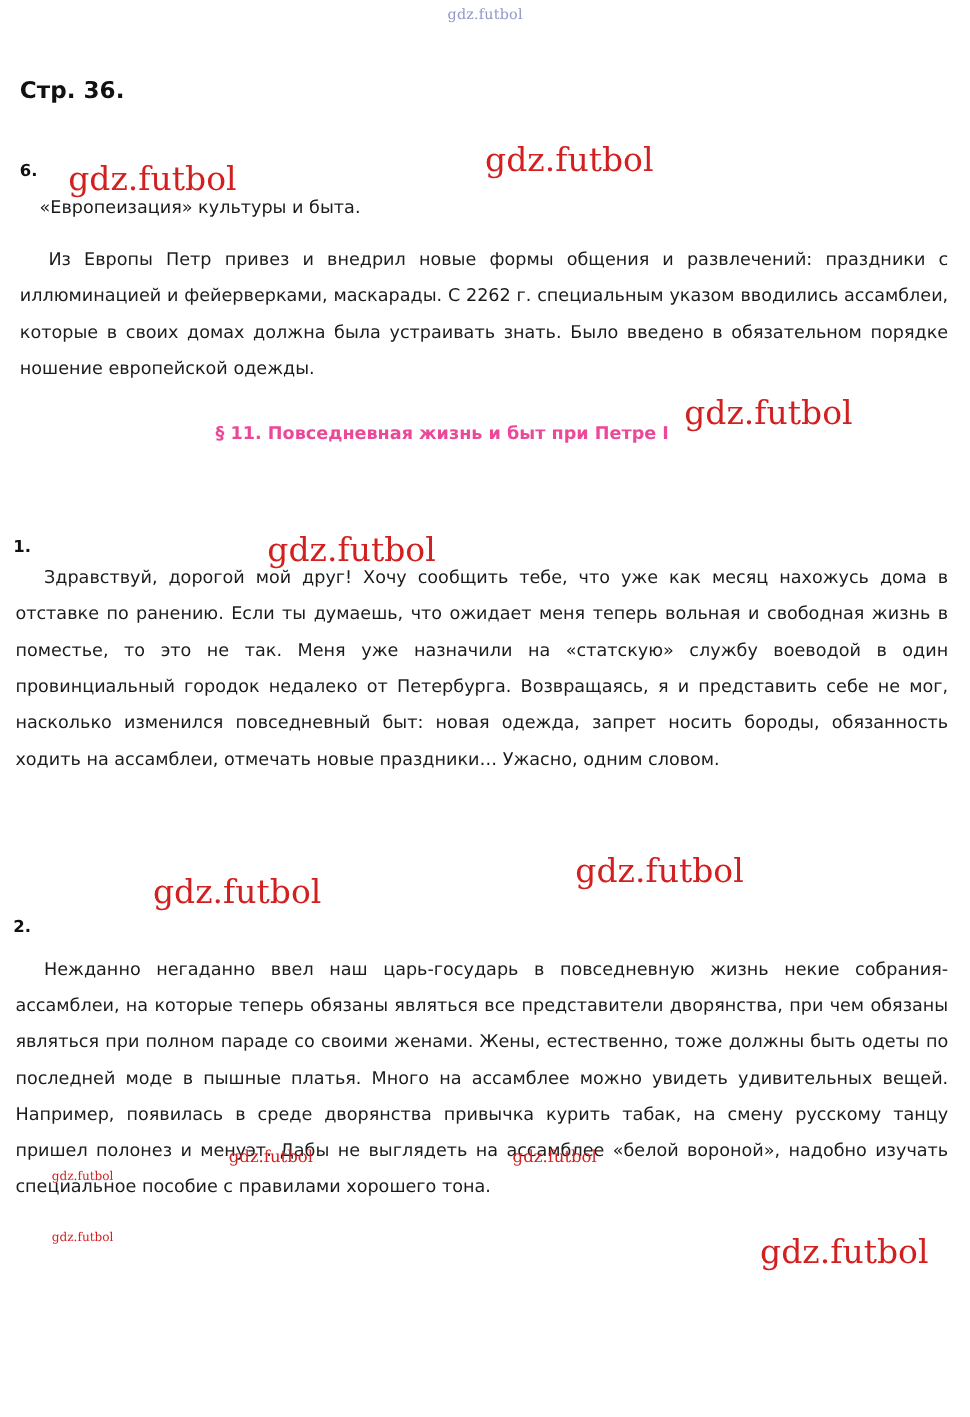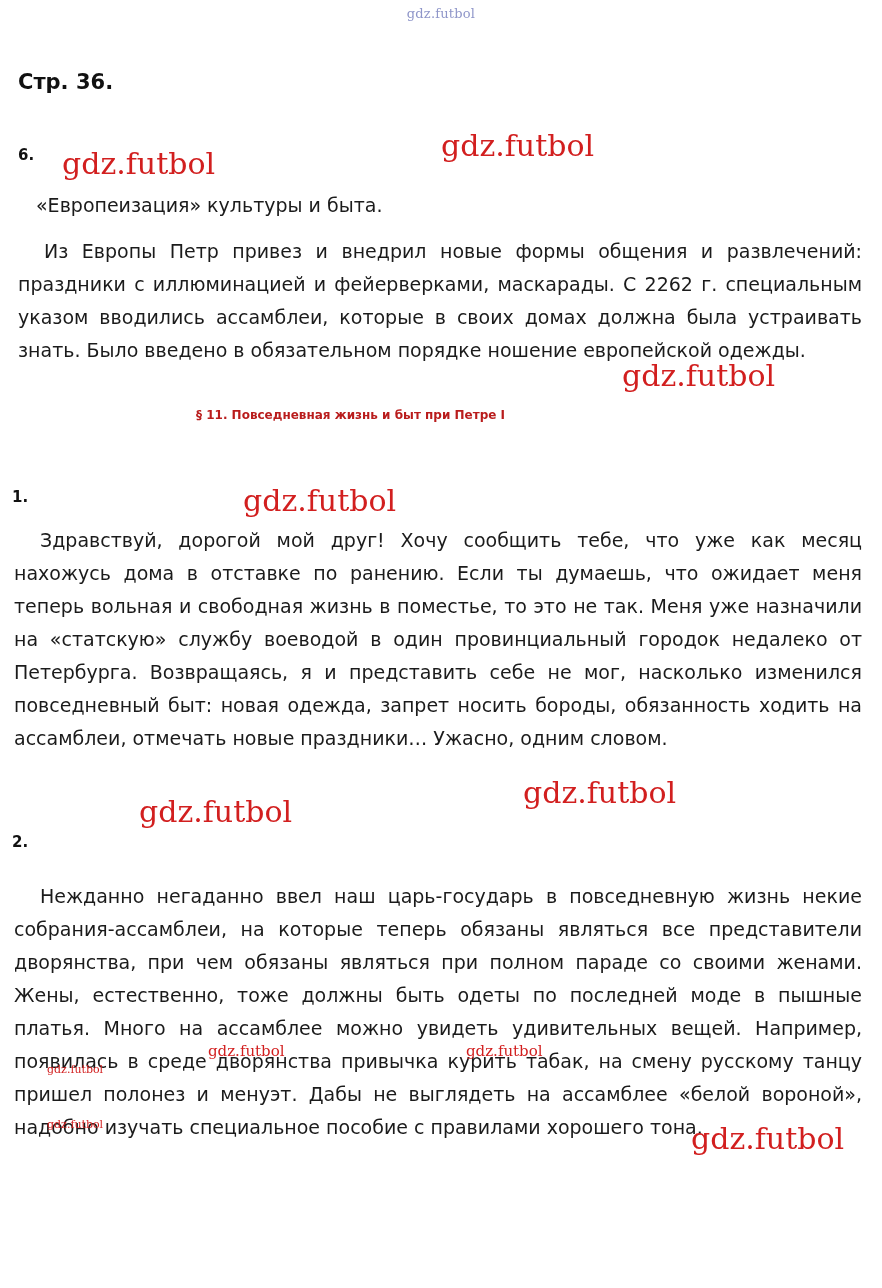--- a/index.html
+++ b/index.html
@@ -48,48 +48,47 @@
     font-size: 15px;
     font-weight: bold;
     color: #111;
   }
   .qnum-6 { top: 146px; left: 18px; }
   .qnum-1 { top: 488px; left: 12px; }
   .qnum-2 { top: 833px; left: 12px; }
 
   .block {
     position: absolute;
-    font-size: 19px;
+    font-size: 16px;
     line-height: 33px;
     color: #1b1b1b;
     text-align: justify;
     text-justify: inter-word;
-    margin-top: 16px;
   }
   .block p { margin: 0; }
   .indent { text-indent: 26px; }
 
   .b-quote {
     top: 175px;
     left: 36px;
     width: 826px;
     line-height: 28px;
   }
   .b-euro {
     top: 219px;
     left: 18px;
     width: 844px;
   }
   .heading {
     position: absolute;
-    top: 408px;
+    top: 384px;
     left: 196px;
-    font-size: 12px;
+    font-size: 16px;
     font-weight: bold;
-    color: #b91c1c;
+    color: #ec4899;
   }
   .b-letter {
     top: 508px;
     left: 14px;
     width: 848px;
   }
   .b-assembly {
     top: 864px;
     left: 14px;
     width: 848px;

